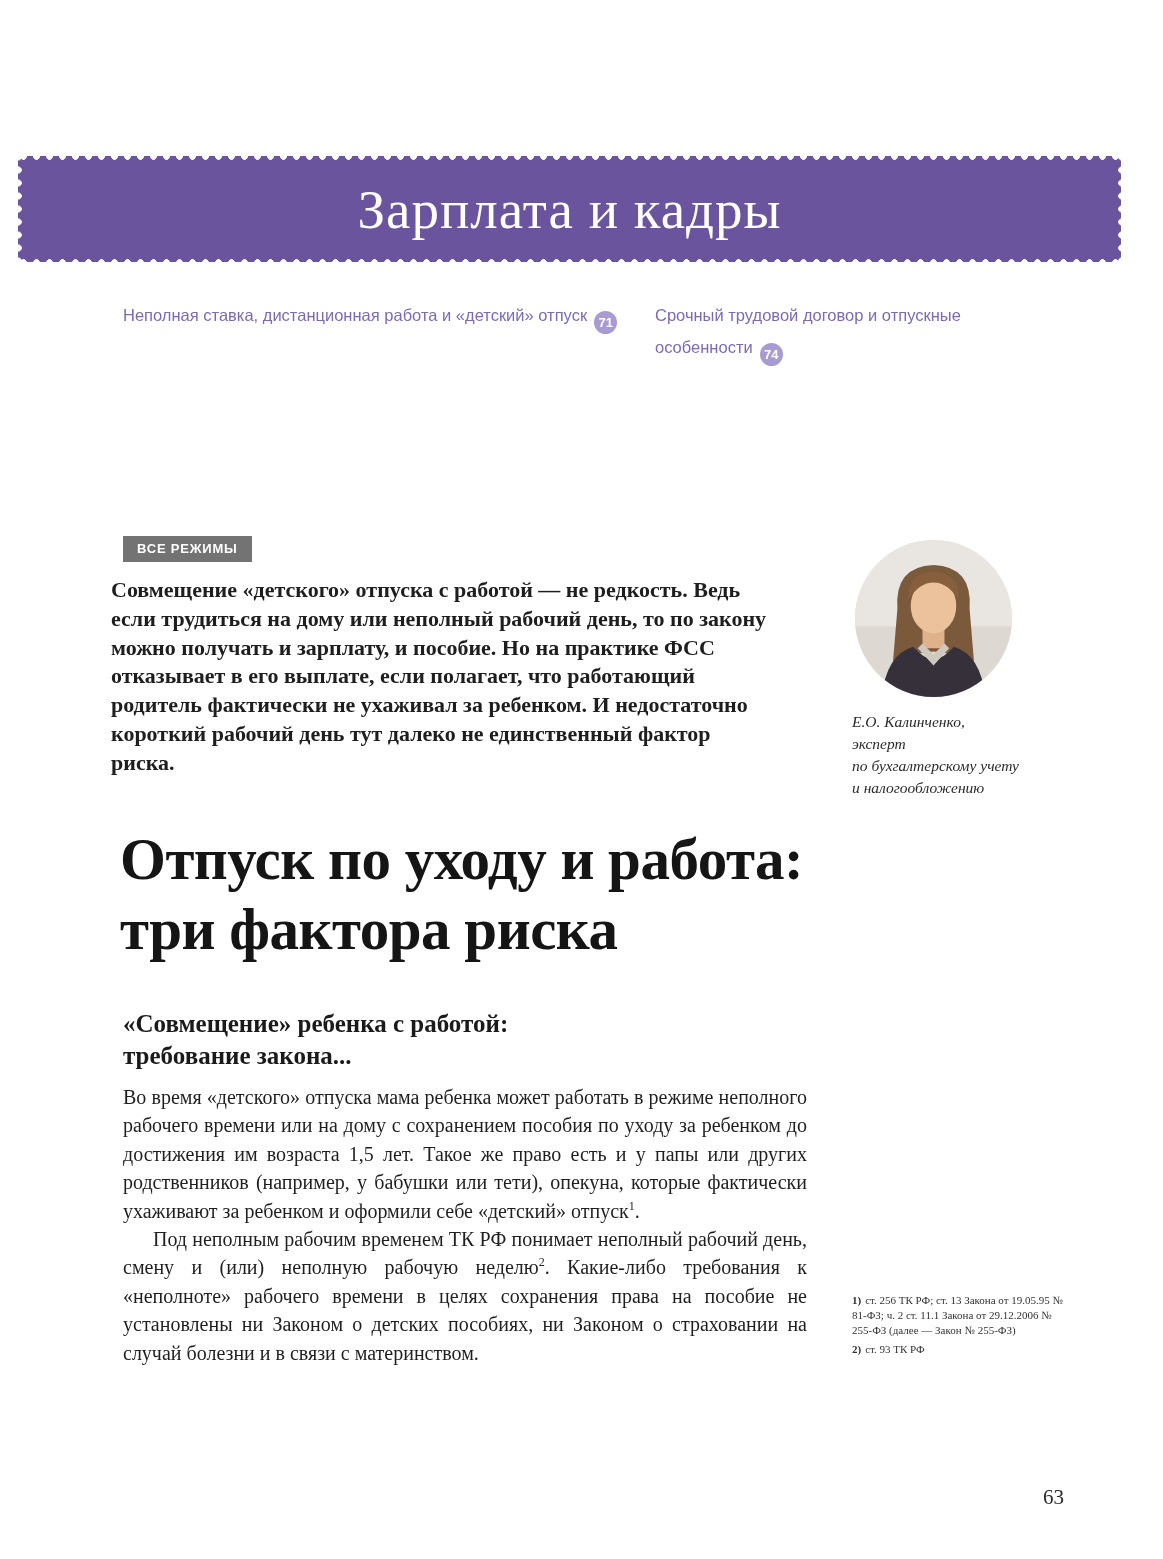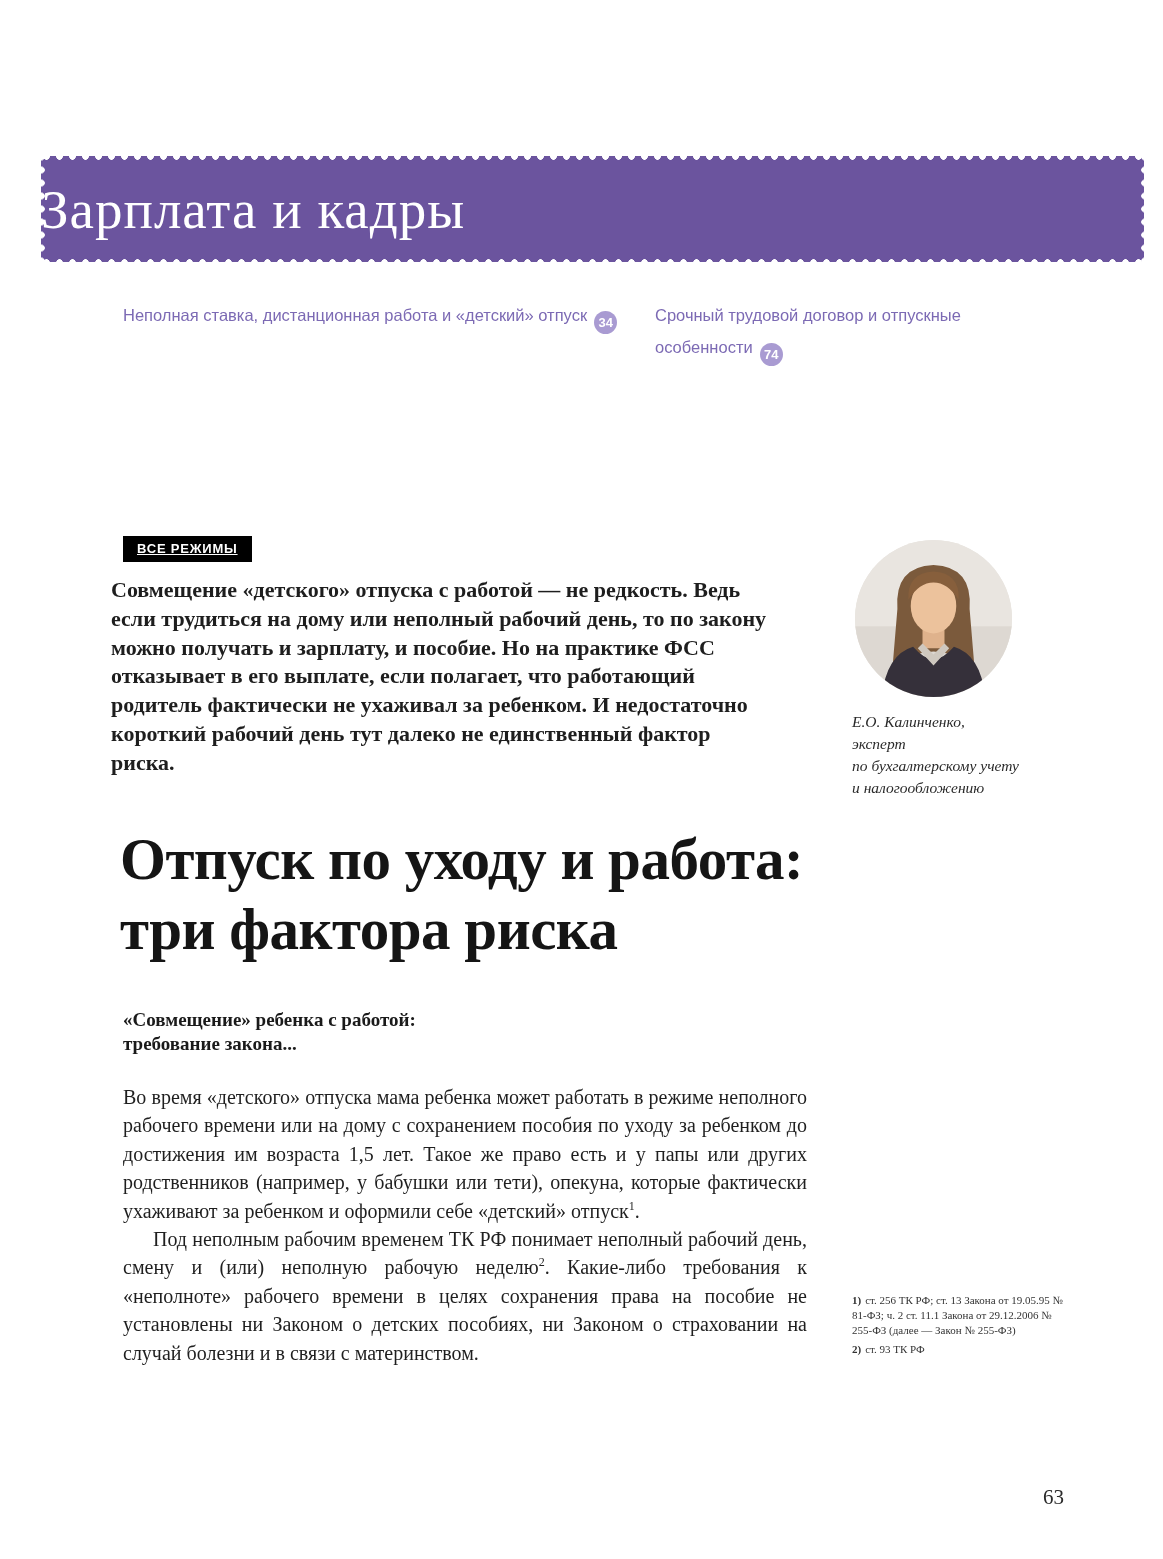--- a/index.html
+++ b/index.html
@@ -9,24 +9,24 @@
     height: 1559px;
     background: #ffffff;
     overflow: hidden;
     font-family: "Liberation Serif", serif;
     color: #1d1d1b;
   }
 
   
   .banner {
     position: absolute;
-    left: 41px; top: 156px;
+    left: 18px; top: 156px;
     width: 1103px; height: 106px;
     background: #6b549e;
-    display: flex; align-items: center; 
+    display: flex; align-items: center; justify-content: center;
   }
   .banner-title {
     color: #ffffff;
     font-family: "Liberation Serif", serif;
     font-size: 55px;
     font-weight: 400;
     letter-spacing: 1px;
     margin: 0;
   }
   .perf-h {
@@ -68,25 +68,24 @@
     background: #a99bd2; color: #ffffff;
     font-size: 13px; font-weight: 700;
     margin-left: 7px; vertical-align: -6px;
     line-height: 1;
   }
 
   
   .rubric {
     position: absolute; left: 123px; top: 536px;
     display: inline-block;
-    background: #000000; color: #ffffff;
+    background: #737373; color: #ffffff;
     font-family: "Liberation Sans", sans-serif;
     font-size: 13px; font-weight: 700; letter-spacing: 0.8px;
     padding: 5px 14px 6px 14px;
-    text-decoration: underline;
   }
 
   
   .lead {
     position: absolute; left: 111px; top: 576px; width: 658px;
     font-family: "Liberation Serif", serif;
     font-size: 22px; font-weight: 700; line-height: 1.31;
     color: #1e1e1e;
     margin: 0;
   }
@@ -116,21 +115,21 @@
     font-size: 59px; font-weight: 700; line-height: 1.19;
     letter-spacing: -0.5px;
     color: #151515;
     margin: 0;
   }
 
   
   .subheading {
     position: absolute; left: 123px; top: 1008px; width: 600px;
     font-family: "Liberation Serif", serif;
-    font-size: 19px; font-weight: 700; line-height: 1.28;
+    font-size: 25px; font-weight: 700; line-height: 1.28;
     color: #1a1a1a;
     margin: 0;
   }
 
   
   .body-text {
     position: absolute; left: 123px; top: 1083px; width: 684px;
     font-family: "Liberation Serif", serif;
     font-size: 20px; line-height: 1.42;
     text-align: justify;
@@ -165,21 +164,21 @@
   <div class="banner">
     <div class="perf-h perf-top"></div>
     <div class="perf-h perf-bottom"></div>
     <div class="perf-v perf-left"></div>
     <div class="perf-v perf-right"></div>
     <h1 class="banner-title">Зарплата и кадры</h1>
   </div>
 
   <div class="toc-left">
     <div class="toc-item">
-      <span>Неполная ставка, дистанционная работа и «детский» отпуск</span><span class="page-badge">34</span>
+      <span>Неполная ставка, дистанционная работа и «детский» отпуск</span><span class="page-badge">71</span>
     </div>
   </div>
 
   <div class="toc-right">
     <div class="toc-item">
       <span>Срочный трудовой договор и отпускные особенности</span><span class="page-badge">74</span>
     </div>
   </div>
 
   <div class="rubric">ВСЕ РЕЖИМЫ</div>

